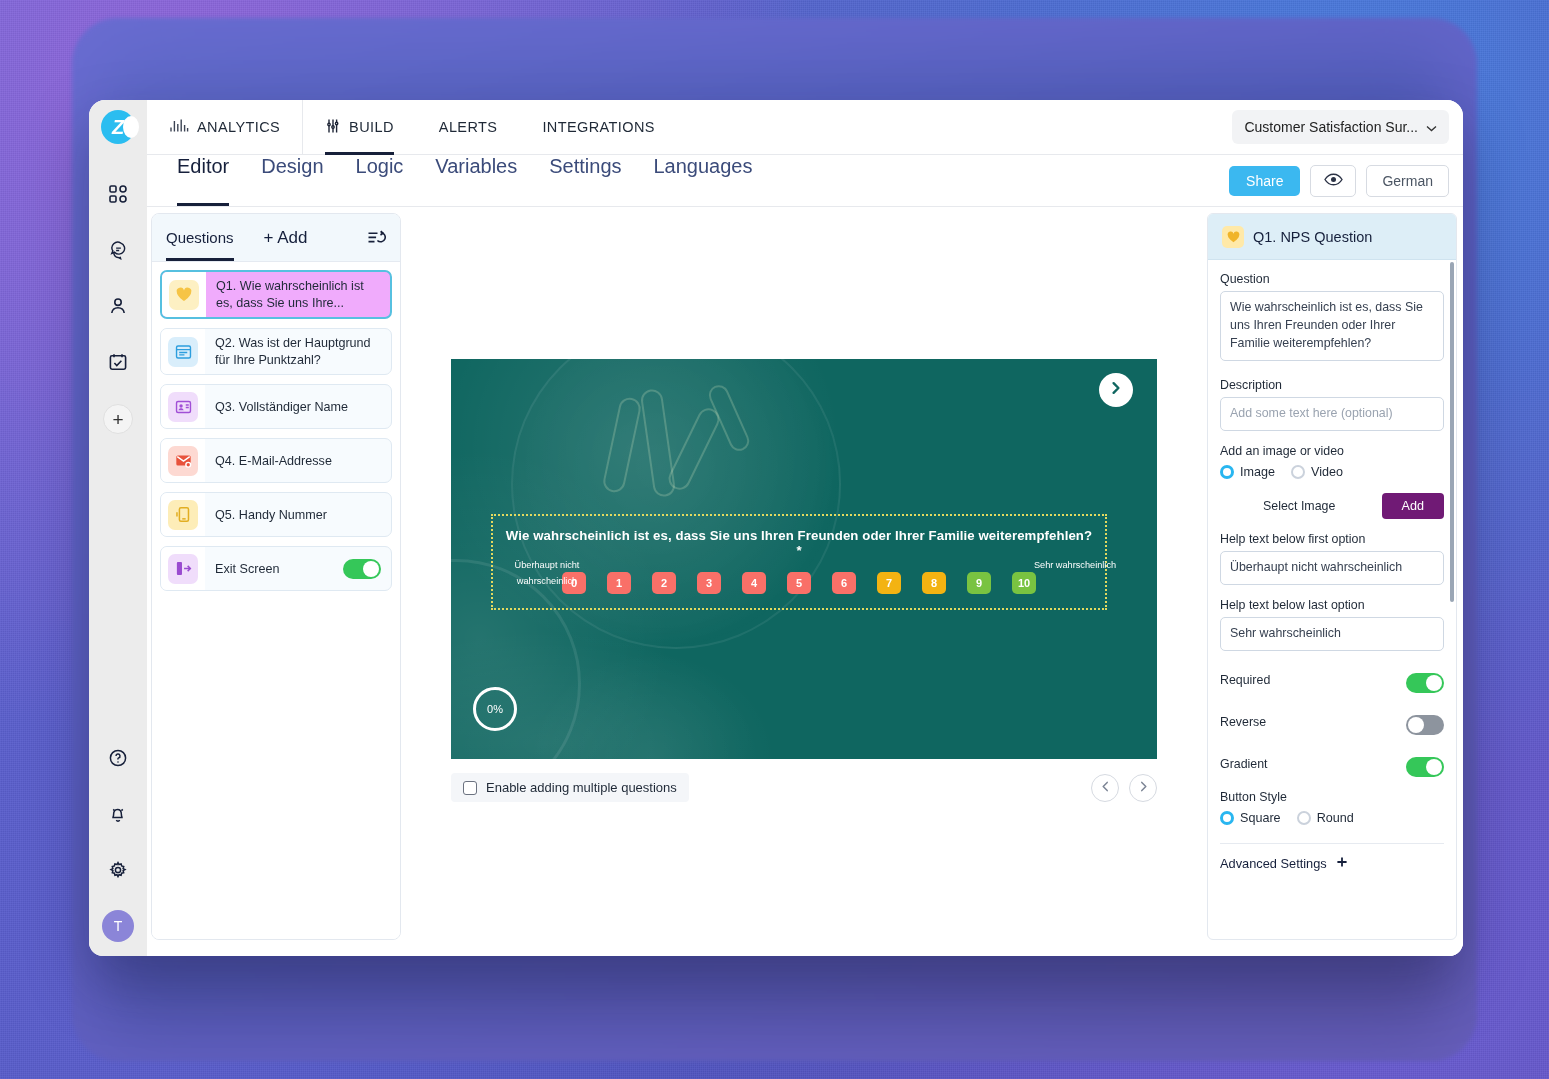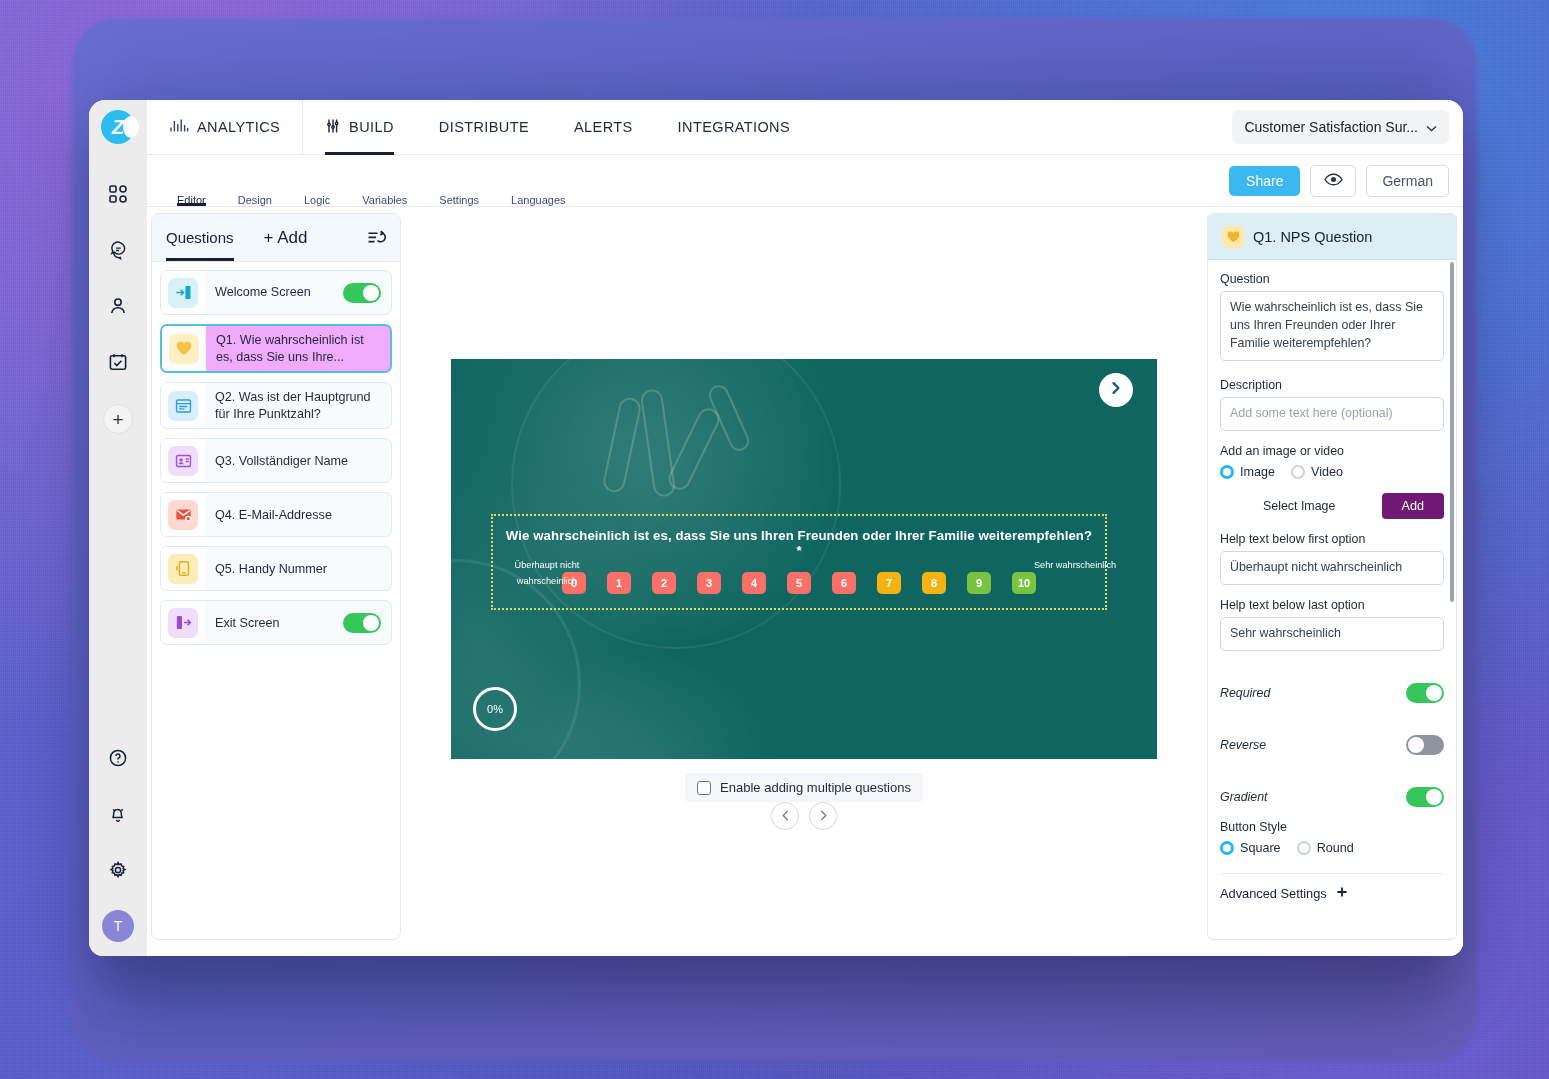--- a/index.html
+++ b/index.html
@@ -117,22 +117,22 @@
     display:flex;align-items:center;justify-content:space-between;
     padding:0 12px; font-size:14px; color:#222; cursor:pointer; gap:8px;
   }
 
   
   .subnav{
     height:52px; display:flex; align-items:center;
     border-bottom:1px solid #e7e9ed; padding-left:14px; position:relative;
   }
   .sub-item{
-    padding:0 16px; height:100%; display:flex;align-items:flex-end;
-    font-size:11px; color:#3b4b7a; cursor:pointer; position:relative;
+    padding:0 16px; height:100%; display:flex;align-items:flex-start;
+    font-size:20px; color:#3b4b7a; cursor:pointer; position:relative;
   }
   .sub-item.active{ color:#16203c; }
   .sub-item.active::after{
     content:"";position:absolute;left:16px;right:16px;bottom:0;height:3px;background:#17203a;
   }
   .topright{ position:absolute; right:14px; display:flex; align-items:center; gap:10px; }
   .btn-share{
     background:#3bb8f0; color:#fff; border:none; border-radius:5px;
     padding:7px 17px; font-size:14px; cursor:pointer;
   }
@@ -238,21 +238,20 @@
   .helplast{ right:32px; top:198px; }
   .progress{
     position:absolute; left:22px; bottom:28px;
     width:44px;height:44px;border-radius:50%;border:3px solid #fff;
     display:flex;align-items:center;justify-content:center;
     color:#fff;font-size:11px;
   }
   .under-canvas{
     width:706px; display:flex; align-items:center; justify-content:space-between;
     margin-top:14px;
-    flex-direction:column;
   }
   .chk-wrap{
     display:flex;align-items:center;gap:9px; background:#f4f6f9; border-radius:4px;
     padding:7px 12px; font-size:13px; color:#1f2937; cursor:pointer;
   }
   .chk{ width:14px;height:14px;border:1.6px solid #6b7280;border-radius:3px;background:#fff; }
   .pager{ display:flex; gap:10px; }
   .pg{
     width:28px;height:28px;border-radius:50%;border:1px solid #d6dae1;background:#fff;
     display:flex;align-items:center;justify-content:center;color:#7b8494;font-size:13px;cursor:pointer;
@@ -279,21 +278,21 @@
     font-family:"Liberation Sans", sans-serif; line-height:1.45; resize:none;
   }
   .rinput::placeholder{ color:#9aa3b0; }
   .gap{ height:13px; }
   .radio-row{ display:flex; align-items:center; gap:16px; margin:7px 0 0; }
   .radio{ display:flex;align-items:center;gap:6px;font-size:12.6px;color:#1f2937;cursor:pointer;justify-content:flex-end; }
   .rdot{ width:14px;height:14px;border-radius:50%;border:2px solid #cbd2dc;background:#fff; }
   .rdot.on{ border:3px solid #29b6f0; }
   .sel-row{ display:flex;align-items:center;justify-content:space-between; margin-top:14px;margin-left:43px; }
   .btn-add{ background:#701a75;color:#fff;border:none;border-radius:4px;padding:6px 20px;font-size:12.6px;cursor:pointer;}
-  .sw-row{ display:flex;align-items:center;justify-content:space-between; margin-top:32px;font-style:italic; }
+  .sw-row{ display:flex;align-items:flex-start;justify-content:space-between; margin-top:22px; }
   .sw-row .rlabel{ margin:0; }
   .hr{ height:1px;background:#e6eaf0;margin:18px 0 12px; }
   .adv{ display:flex;align-items:center;gap:9px;font-size:12.8px;color:#16203c;cursor:pointer; }
   .rp-scroll{
     position:absolute; right:2px; top:48px; width:4px; height:340px;
     background:#9aa6b5; border-radius:3px;
   }
 </style>
 </head>
 <body>
@@ -385,23 +384,20 @@
               <circle cx="4" cy="6.5" r="1.2"></circle>
             <path d="M11.6 1.5v3.2M11.6 6.3v8.2"></path>
               <circle cx="11.6" cy="5.5" r="1.2"></circle>
             <path d="M8 1.5v6.8M8 9.8v4.7"></path>
               <circle cx="8" cy="9" r="1.2"></circle>
           </svg>
         </span>
         <span>BUILD</span>
       </div>
       <div class="nav-item">
-        <span>DISTRIBUTE</span>
-      </div>
-      <div class="nav-item">
         <span>ALERTS</span>
       </div>
       <div class="nav-item">
         <span>INTEGRATIONS</span>
       </div>
 
       <div class="survey-select">
         <span>Customer Satisfaction Sur...</span>
         <span>
           <svg width="11" height="7" viewBox="0 0 11 7" fill="none" stroke="#333" stroke-width="1.3">
@@ -459,33 +455,20 @@
             <svg width="19" height="16" viewBox="0 0 19 16" fill="none" stroke="#17203a" stroke-width="1.6">
               <path d="M1.5 3.2h9M1.5 7.4h7.6M1.5 11.6h6"></path>
               <path d="M13.6 2.6a4.6 4.6 0 1 1-3.2 7.9"></path>
               <path d="M13.8 1 16 3.2l-2.5 1.9"></path>
             </svg>
           </div>
         </div>
 
         <div class="qlist">
 
-          <div class="qrow">
-            <div class="qicon">
-              <div class="qico-box" style="background:#d6f2f7">
-                <svg width="17" height="17" viewBox="0 0 18 18" fill="none" stroke="#19a6c4" stroke-width="1.6">
-                  <path d="M1.6 9h7"></path>
-                    <path d="M6.2 6.2 9 9l-2.8 2.8"></path>
-                  <rect x="11" y="2.2" width="5.4" height="13.6" rx="1" fill="#19a6c4" stroke="none"></rect>
-                </svg>
-              </div>
-            </div>
-            <div class="qlabel">Welcome Screen</div>
-            <div class="toggle"></div>
-          </div>
 
           <div class="qrow selected">
             <div class="qicon">
               <div class="qico-box" style="background:#fdf0c3">
                 <svg width="16" height="15" viewBox="0 0 16 15" fill="#f6c445">
                   <path d="M8 14S.8 9.6.8 5.1A3.6 3.6 0 0 1 8 3.4 3.6 3.6 0 0 1 15.2 5.1C15.2 9.6 8 14 8 14Z"></path>
                 </svg>
               </div>
             </div>
             <div class="qlabel">Q1. Wie wahrscheinlich ist es, dass Sie uns Ihre...</div>

